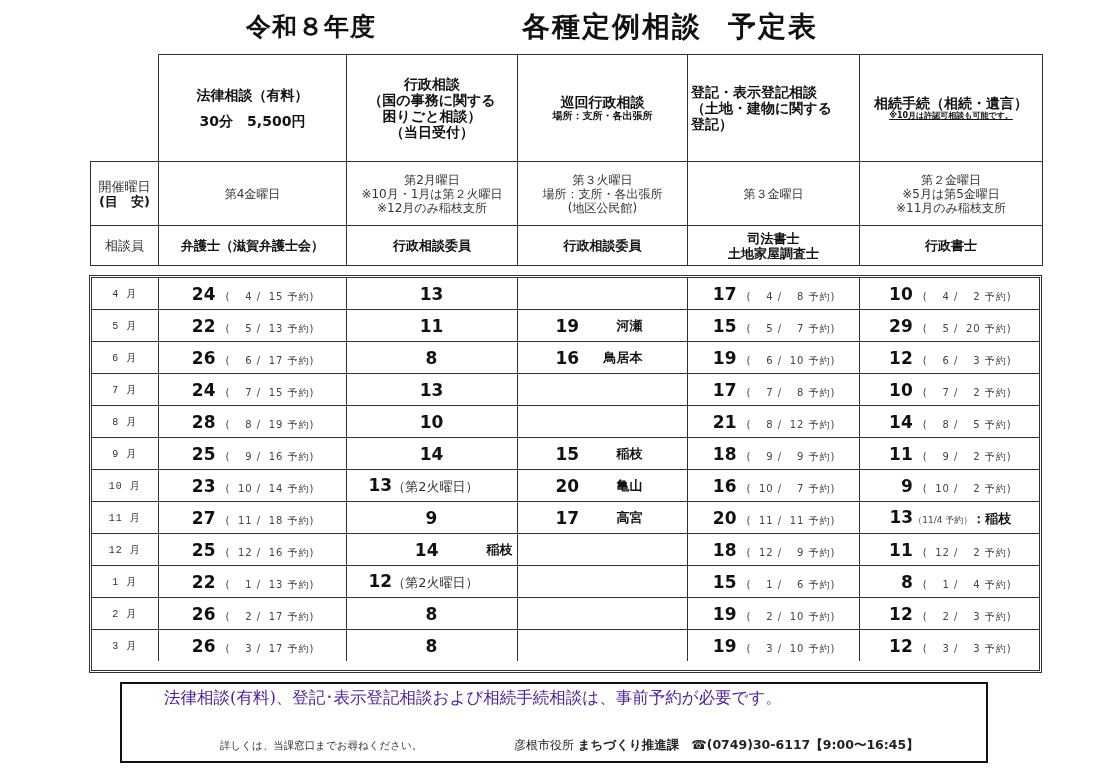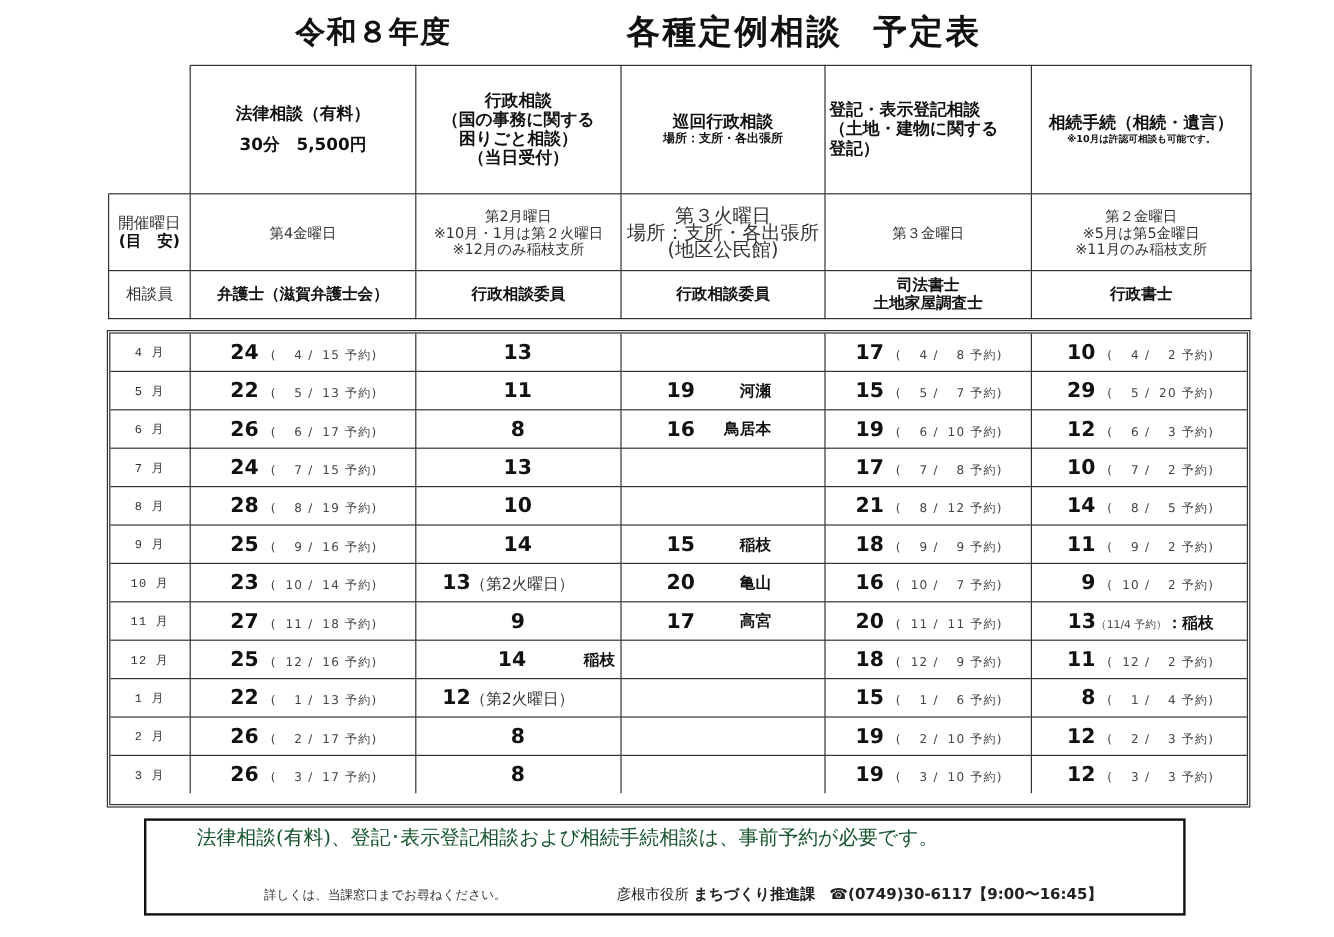--- a/index.html
+++ b/index.html
@@ -8,21 +8,21 @@
   .title-main { position:absolute; left:522px; top:8px; font-size:28px; font-weight:bold; letter-spacing:2px; }
   .title-main .gap { display:inline-block; width:26px; }
 
   table { border-collapse:collapse; position:absolute; table-layout:fixed; }
   td { border:1px solid #333; padding:0; text-align:center; vertical-align:middle; overflow:hidden; }
 
   #upper { left:90px; top:54px; width:952px; }
   #upper td.blank-corner { border-top:none; border-left:none; }
   .hdr-b { font-weight:bold; font-size:14px; line-height:16px; }
   .hdr-small { font-weight:bold; font-size:10px; line-height:12px; }
-  .hdr-tiny { font-weight:bold; font-size:8px; line-height:10px; }
+  .hdr-tiny { font-weight:bold; font-size:8px; line-height:10px;text-decoration:underline; }
   .cell-light { font-size:12px; line-height:14px; color:#333; }
   .time { font-size:15px; color:#222; }
   .staff { font-weight:bold; font-size:13px; line-height:15px; }
   .rowlabel { font-size:13px; color:#333; line-height:15px; }
 
   #lower-wrap { position:absolute; left:89px; top:275px; width:953px; height:398px; border:3px double #333; box-sizing:border-box; }
   #lower { left:0; top:0; width:947px; }
   #lower td { height:31px; }
   #lower tr.lh td { height:18px; font-weight:bold; font-size:13px; }
   #lower tr:first-child td { border-top:none; }
@@ -35,21 +35,21 @@
   .rsv .num { display:inline-block; min-width:18px; text-align:right; }
   .note { font-size:13px; color:#333; }
   .place { font-weight:bold; font-size:13px; }
   .inline-l { display:flex; justify-content:space-between; padding:0 44px 0 38px; align-items:center; }
   .inline-r { display:flex; justify-content:flex-end; gap:48px; padding-right:4px; align-items:center; }
   .hdr-split { display:flex; justify-content:center; gap:18px; }
   .hdr-left { text-align:left; padding-left:32px; }
   .rsvbox { font-size:9px; color:#444; }
 
   #footer { position:absolute; left:120px; top:682px; width:868px; height:81px; border:2px solid #111; box-sizing:border-box; }
-  #footer .l1, #footer .l2 { position:absolute; left:42px; font-family:"DejaVu Serif", serif; font-size:16.5px; color:#14532d; }
+  #footer .l1, #footer .l2 { position:absolute; left:42px; font-family:"DejaVu Serif", serif; font-size:16.5px; color:#4c1d95; }
   #footer .l1 { top:3px; }
   #footer .l2 { top:27px; }
   #footer .l3 { position:absolute; left:98px; top:55px; font-size:10.5px; color:#333; font-family:"DejaVu Serif", serif; }
   #footer .l4 { position:absolute; left:392px; top:53px; font-size:12px; color:#222; font-family:"DejaVu Serif", serif; }
   #footer .l4 b { font-family:"DejaVu Sans", sans-serif; font-size:12.5px; }
 </style>
 </head>
 <body>
 
 <div class="title-left">令和８年度</div>
@@ -97,21 +97,21 @@
       <div style="font-weight:bold;color:#111">(目　安)</div>
     </td>
     <td class="cell-light">
           <div>第4金曜日</div>
         </td>
     <td class="cell-light">
       <div>第2月曜日</div>
       <div>※10月・1月は第２火曜日</div>
       <div>※12月のみ稲枝支所</div>
     </td>
-    <td class="cell-light" style="font-size:16px">
+    <td class="cell-light" style="font-size:12px">
       <div>第３火曜日</div>
       <div>場所：支所・各出張所</div>
       <div>(地区公民館)</div>
     </td>
     <td class="cell-light">
           <div>第３金曜日</div>
         </td>
     <td class="cell-light">
       <div>第２金曜日</div>
       <div>※5月は第5金曜日</div>

